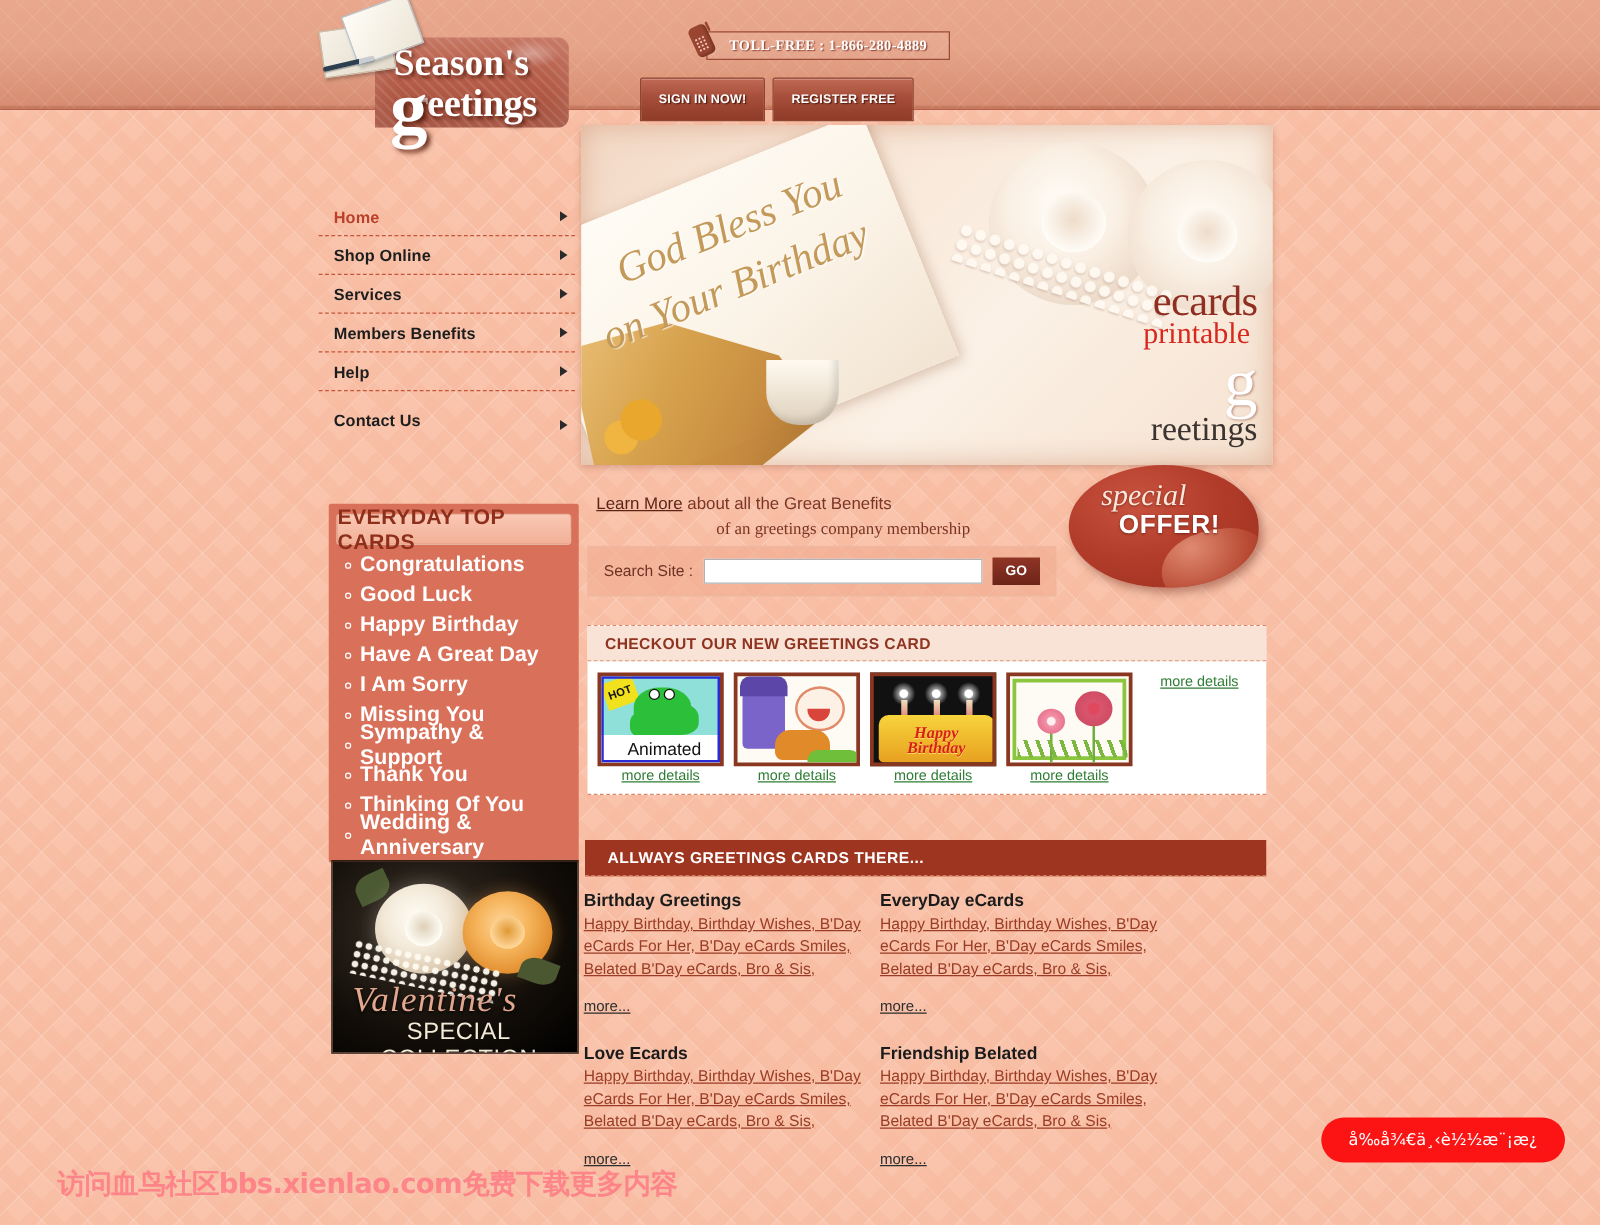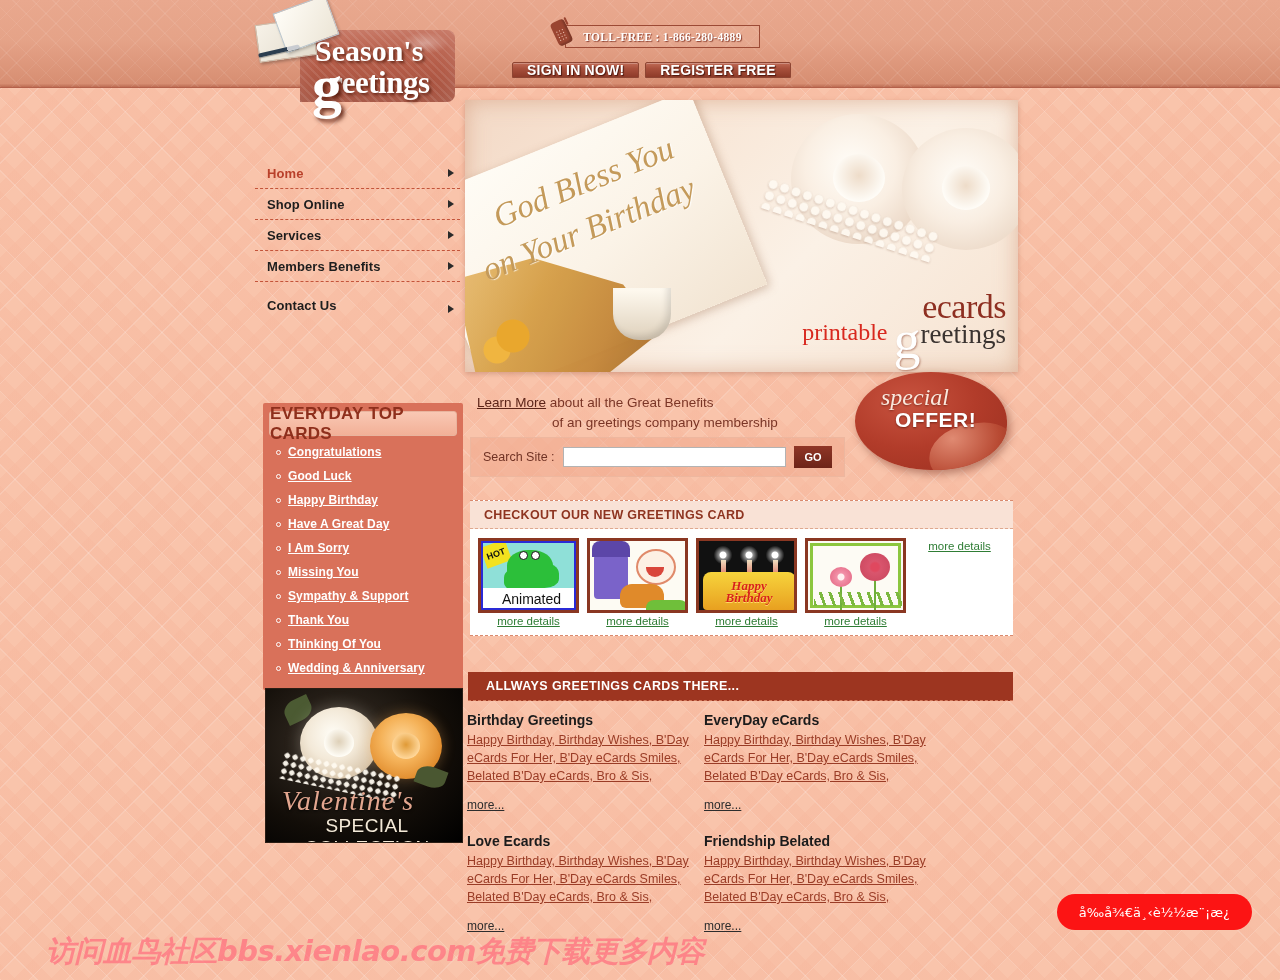--- a/index.html
+++ b/index.html
@@ -115,24 +115,24 @@
   }
   .phone-icon .keys {
     position: absolute; left: 7px; top: 11px; width: 9px; height: 12px;
     background-image: radial-gradient(#f6cdbd 38%, transparent 40%);
     background-size: 3px 3px; transform: rotate(-25deg);
   }
 
   
   .authbar { position: absolute; left: 262px; top: 62px; display: flex; gap: 6px; z-index: 6; }
   .authbtn {
-    height: 16px; padding: 0 14px; display: flex; align-items: center; justify-content: center;
+    height: 35px; padding: 0 14px; display: flex; align-items: center; justify-content: center;
     background: linear-gradient(to bottom, #c06b56 0%, #a8503c 40%, #8e3b29 100%);
     border: 1px solid #8e4532; border-radius: 2px 2px 0 0;
-    color: #ffffff; font-size: 14px; font-weight: 700; letter-spacing: 0.2px;
+    color: #ffffff; font-size: 10px; font-weight: 700; letter-spacing: 0.2px;
     text-shadow: 1px 1px 1px rgba(70,20,10,0.9); cursor: pointer; white-space: nowrap;
     box-shadow: inset 0 1px 0 rgba(255,255,255,0.25);
   }
 
   
   .sidebar { position: absolute; left: 5px; top: 158px; width: 205px; }
   .nav { width: 205px; }
   .nav-item {
     height: 31px; display: flex; align-items: center; justify-content: space-between;
     border-bottom: 1px dashed #c4543a; padding: 0 6px 0 12px; cursor: pointer;
@@ -149,21 +149,21 @@
   }
   .topcards-title {
     background: linear-gradient(to bottom, #f9c8b4, #f2b097);
     border: 1px solid #e9b49e; border-radius: 3px;
     height: 25px; display: flex; align-items: center; justify-content: center;
     color: #8e2f1c; font-size: 17px; font-weight: 700; letter-spacing: 0.3px;
     margin-bottom: 4px;
   }
   .tc-item { display: flex; align-items: center; gap: 7px; height: 24px; padding-left: 7px; cursor: pointer; }
   .tc-bullet { width: 5px; height: 5px; border: 1px solid #fff; border-radius: 50%; flex: none; }
-  .tc-label { color: #ffffff; font-size: 12px; font-weight: 700; letter-spacing: 0.1px; text-decoration: underline; }
+  .tc-label { color: #ffffff; font-size: 17px; font-weight: 700; letter-spacing: 0.1px; }
 
   
   .valentine {
     position: absolute; left: 10px; top: 530px; width: 198px; height: 155px;
     background: radial-gradient(ellipse at 38% 35%, #3a3128 0%, #120d08 62%, #000 100%);
     overflow: hidden; border: 1px solid #2a1d14;
   }
   .rose-w { position: absolute; left: 34px; top: 18px; width: 78px; height: 72px; border-radius: 50%;
     background: radial-gradient(circle at 42% 38%, #fffdf6 0%, #f3e9d8 40%, #d9c7ad 72%, #9c8a70 100%);
     box-shadow: 0 0 16px rgba(255,250,240,0.25); }
@@ -235,21 +235,21 @@
       radial-gradient(circle at 58px 78px, #e9a426 0 16px, transparent 17px),
       radial-gradient(circle at 42px 92px, #f0b23a 0 13px, transparent 14px),
       linear-gradient(115deg, #e8bd72 0%, #d69f47 38%, #c4873a 72%, #a66b28 100%);
     clip-path: polygon(0 18%, 38% 0, 82% 22%, 100% 62%, 72% 100%, 10% 96%);
     opacity: 0.96;
   }
   .b-cup { position:absolute; left: 148px; top: 188px; width: 58px; height: 52px; border-radius: 0 0 26px 26px;
     background: linear-gradient(to bottom, #fffaf0, #ded0bb); box-shadow: inset -4px -4px 6px rgba(0,0,0,0.12); }
   .b-words { position: absolute; right: 12px; bottom: 10px; width: 230px; text-align: right; }
   .w-ecards { font-family: "Liberation Serif", serif; font-size: 34px; color: #8e2f21; line-height: 0.98; letter-spacing: -0.5px;}
-  .w-row { display: flex; align-items: flex-start; justify-content: flex-end; margin-top: -4px; }
+  .w-row { display: flex; align-items: flex-end; justify-content: flex-end; margin-top: -4px; flex-direction: column; }
   .w-printable { font-family: "Liberation Serif", serif; font-size: 24px; color: #d8281e; margin-right: 6px; margin-bottom: 4px; }
   .w-g { font-family: "Liberation Serif", serif; font-size: 54px; color: #ffffff; text-shadow: 1px 1px 2px rgba(140,70,50,0.55); line-height: 0.8; }
   .w-greetings { font-family: "Liberation Serif", serif; font-size: 27px; color: #3a3330; margin-bottom: 3px; }
   .w-more { font-family: "Liberation Serif", serif; font-size: 25px; font-weight: 700; color: #b23c24; text-align: right; margin-top: -10px; letter-spacing: 0.5px;}
 
   
   .offer {
     position: absolute; left: 390px; top: 372px; width: 152px; height: 98px;
     background: radial-gradient(ellipse at 35% 30%, #c8533f 0%, #b23c2a 48%, #9a2f1f 100%);
     border-radius: 50% 50% 46% 50%;
@@ -262,21 +262,21 @@
     border-radius: 54% 40% 50% 50%; transform: rotate(-8deg);
   }
   .offer-sp { position:absolute; left: 26px; top: 12px; font-family: "Liberation Serif", serif; font-style: italic;
     font-size: 24px; color: #fae8dd; text-shadow: 0 1px 2px rgba(90,25,15,0.6); z-index: 2; }
   .offer-of { position:absolute; left: 40px; top: 36px; font-size: 21px; font-weight: 700; color: #fff;
     letter-spacing: 0.5px; text-shadow: 0 1px 2px rgba(90,25,15,0.7); z-index: 2; }
 
   
   .learn { position: absolute; left: 12px; top: 393px; width: 360px; color: #7a3526; font-size: 13.5px; line-height: 20px; }
   .learn a { color: #5c2418; text-decoration: underline; cursor: pointer; font-weight: 400;}
-  .learn .line2 { margin-left: 75px; display: block; }
+  .learn .line2 { margin-left: 96px; display: block; font-family: Liberation Serif, serif; }
 
   
   .search {
     position: absolute; left: 5px; top: 437px; width: 375px; height: 40px;
     background: rgba(240,170,142,0.55); border: 1px solid #edb79f;
     display: flex; align-items: center; padding: 0 12px; gap: 8px;
   }
   .search-label { color: #6f3224; font-size: 12.5px; white-space: nowrap; }
   .search-input {
     flex: 1; height: 20px; background: #fff; border: 1px solid #b3b3b3;
@@ -372,21 +372,21 @@
   }
   .lg-cell { width: 237px; }
   .lg-title { font-size: 14px; font-weight: 700; color: #1b1b1b; margin-bottom: 2px; }
   .lg-links { font-size: 12.5px; line-height: 16px; color: #9a3c26; text-decoration: underline; cursor: pointer; }
   .lg-more { margin-top: 14px; font-size: 12px; color: #2d2d2d; text-decoration: underline; cursor: pointer; display:inline-block;}
 
   
   .watermark {
     position: absolute; left: 46px; top: 932px; width: 1100px;
     font-family: "DejaVu Sans", sans-serif;
-    font-size: 29px; font-weight: 700; font-style: italic;
+    font-size: 22px; font-weight: 700; 
     color: rgba(255,110,125,0.72);
     letter-spacing: -0.5px; white-space: nowrap; pointer-events: none; z-index: 40;
   }
   .redbtn {
     position: absolute; right: 28px; top: 894px; height: 36px; padding: 0 22px;
     background: #fc1414; color: #ffffff; border-radius: 18px;
     display: flex; align-items: center; justify-content: center;
     font-size: 13px; font-family: "DejaVu Sans", sans-serif; cursor: pointer; z-index: 45;
     white-space: nowrap;
   }
@@ -426,20 +426,24 @@
       <div class="nav-item">
         <span class="nav-label">Shop Online</span>
         <span class="nav-arrow"></span>
       </div>
       <div class="nav-item">
         <span class="nav-label">Services</span>
         <span class="nav-arrow"></span>
       </div>
       <div class="nav-item">
         <span class="nav-label">Members Benefits</span>
+        <span class="nav-arrow"></span>
+      </div>
+      <div class="nav-item">
+        <span class="nav-label">Help</span>
         <span class="nav-arrow"></span>
       </div>
       <div class="nav-item">
         <span class="nav-label">Contact Us</span>
         <span class="nav-arrow"></span>
       </div>
     </div>
 
     <div class="topcards">
       <div class="topcards-title">EVERYDAY TOP CARDS</div>

